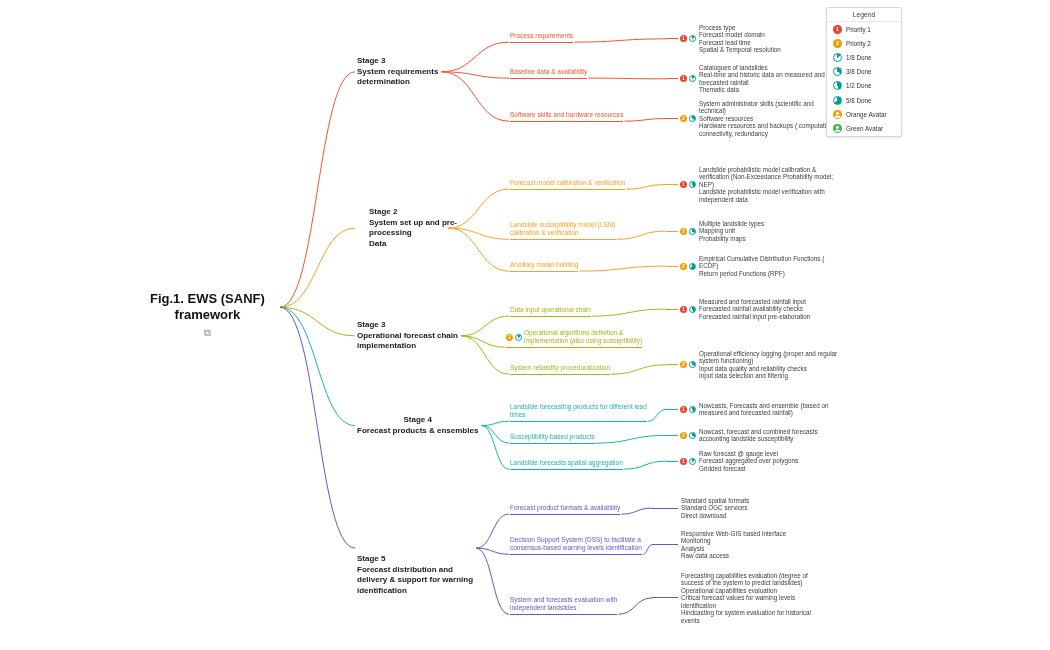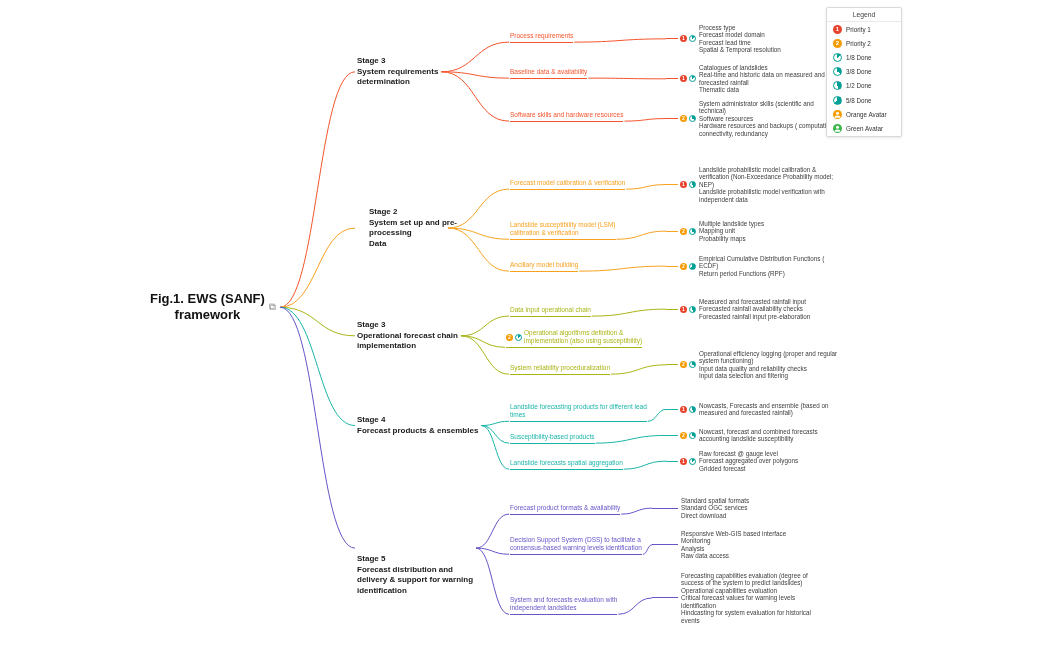--- a/index.html
+++ b/index.html
@@ -91,21 +91,21 @@
       <path d="M 623.75 469.125 C 644.875 469.125, 644.875 461.125, 666 461.125" stroke="#19b5a8" fill="none" stroke-width="1"></path>
       <path d="M 279.984375 307.25 C 317.4921875 307.25, 317.4921875 548.09375, 355 548.09375" stroke="#6456c8" fill="none" stroke-width="1"></path>
       <path d="M 476.015625 548.09375 C 492.5078125 548.09375, 492.5078125 514.125, 509 514.125" stroke="#6456c8" fill="none" stroke-width="1"></path>
       <path d="M 621.1875 514.125 C 636.59375 514.125, 636.59375 508.125, 652 508.125" stroke="#6456c8" fill="none" stroke-width="1"></path>
       <path d="M 476.015625 548.09375 C 492.5078125 548.09375, 492.5078125 554.25, 509 554.25" stroke="#6456c8" fill="none" stroke-width="1"></path>
       <path d="M 642.890625 554.25 C 647.4453125 554.25, 647.4453125 544.84375, 652 544.84375" stroke="#6456c8" fill="none" stroke-width="1"></path>
       <path d="M 476.015625 548.09375 C 492.5078125 548.09375, 492.5078125 614.25, 509 614.25" stroke="#6456c8" fill="none" stroke-width="1"></path>
       <path d="M 618.3125 614.25 C 635.15625 614.25, 635.15625 597.96875, 652 597.96875" stroke="#6456c8" fill="none" stroke-width="1"></path>
     </svg>
 
-  <div class="root" id="root" style="left:150px;top:291px;">
+  <div class="root" id="root" style="left:150px;top:291px;flex-direction:column;">
     <span class="root-text">Fig.1. EWS (SANF)
 framework</span>
     <span class="root-icon">⧉</span>
   </div>
 
   <div class="section" style="--c: #f5542c;">
     <div class="stage" style="left:357px;top:56px;">Stage 3
 System requirements
 determination</div>
     <div class="child" style="left:510px;top:32px;">Process requirements</div>
@@ -195,21 +195,21 @@
       <span class="stub"></span>
       <span class="prio" data-priority="2">2</span>
       <span class="prog" data-progress="3/8"></span>
       <div class="ltext">Operational efficiency logging (proper and regular system functioning)
 Input data quality and reliability checks
 Input data selection and filtering</div>
     </div>
   </div>
 
   <div class="section" style="--c: #19b5a8;">
-    <div class="stage" style="left:357px;top:415px;">Stage 4
+    <div class="stage" style="left:357px;top:415px;text-align:center;">Stage 4
 Forecast products &amp; ensembles</div>
     <div class="child" style="left:510px;top:403px;">Landslide forecasting products for different lead
 times</div>
     <div class="child" style="left:510px;top:433px;">Susceptibility-based products</div>
     <div class="child" style="left:510px;top:459px;">Landslide forecasts spatial aggregation</div>
     <div class="leaf" style="left:666px;top:402px;">
       <span class="stub"></span>
       <span class="prio" data-priority="1">1</span>
       <span class="prog" data-progress="1/2"></span>
       <div class="ltext">Nowcasts, Forecasts and ensemble (based on measured and forecasted rainfall)</div>

